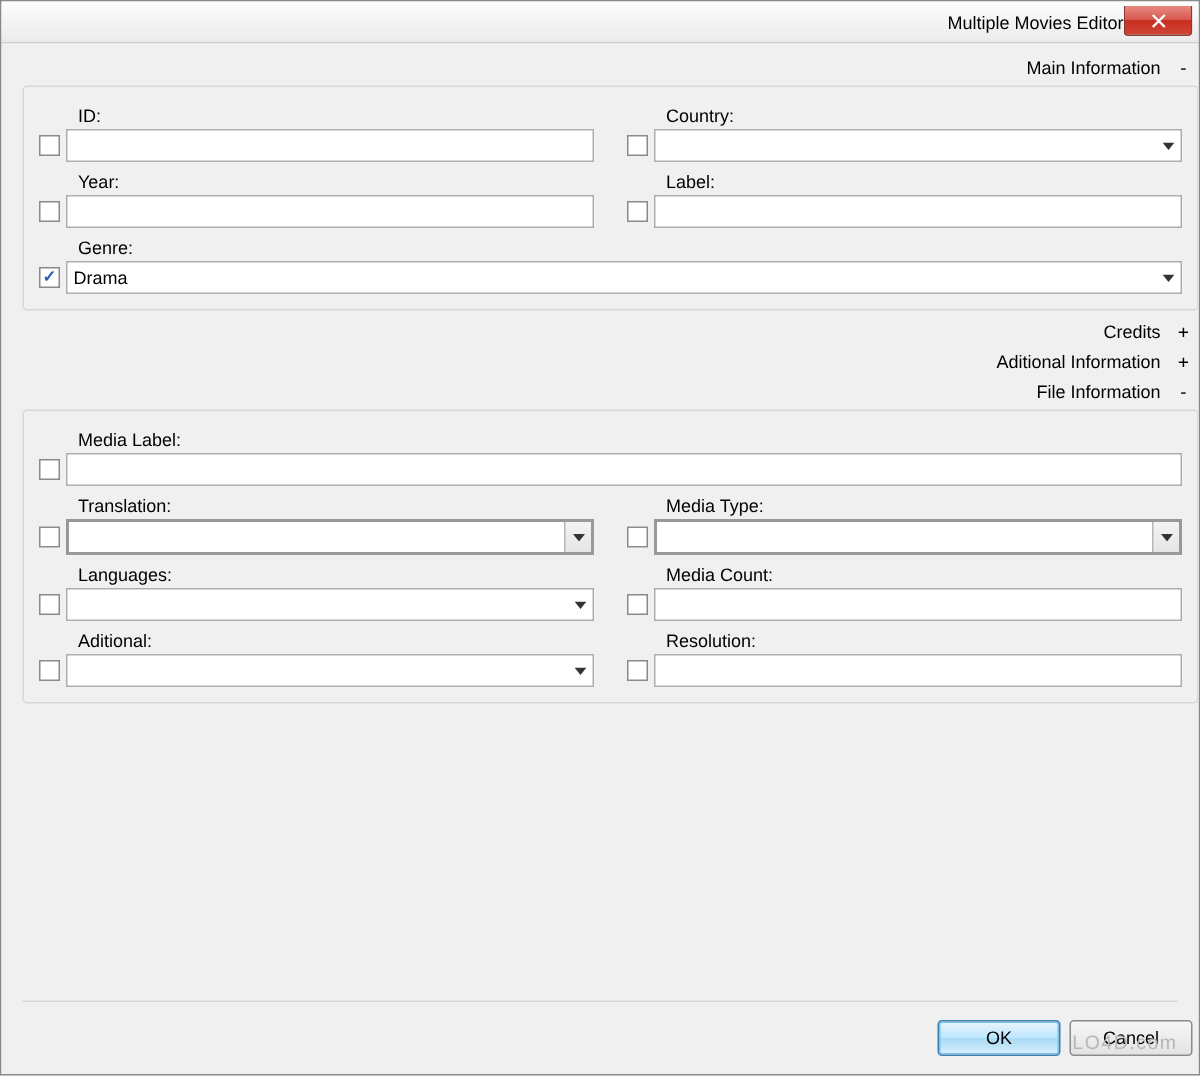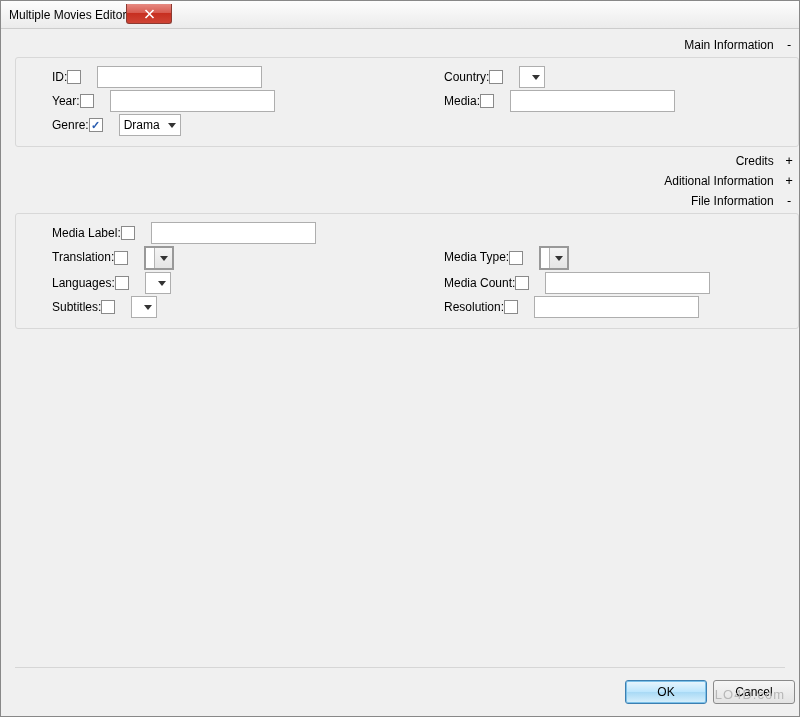--- a/index.html
+++ b/index.html
@@ -20,21 +20,21 @@
     border: 1px solid #888;
     background: #fff;
     position: relative;
   }
   .titlebar {
     height: 28px;
     background: linear-gradient(to bottom, #fdfdfd, #ebebeb);
     border-bottom: 1px solid #ccc;
     display: flex;
     align-items: center;
-    justify-content: flex-start;
+    justify-content: flex-end;
     padding: 0 0 0 8px;
   }
   .titlebar-text {
     font-size: 12px;
     color: #000;
   }
   .close-btn {
     width: 46px;
     height: 20px;
     background: linear-gradient(to bottom, #e68a82 0%, #d7584d 49%, #c72f20 50%, #cf4435 100%);
@@ -76,30 +76,30 @@
     background: #f0f0f0;
   }
   .row {
     display: flex;
     gap: 22px;
     margin-top: 2px;
   }
   .field {
     flex: 1;
     display: flex;
-    flex-direction: row;
+    flex-direction: column;
   }
   .field-label {
     font-size: 12px;
     margin: 4px 0 2px 26px;
   }
   .field-control {
     display: flex;
     align-items: center;
-    gap: 16px;
+    gap: 4px;
   }
   .chk {
     width: 14px;
     height: 14px;
     border: 1px solid #8a8a8a;
     background: #fff;
     display: inline-flex;
     align-items: center;
     justify-content: center;
     flex-shrink: 0;
@@ -244,21 +244,21 @@
 
       <div class="row">
         <div class="field">
           <div class="field-label">Year:</div>
           <div class="field-control">
             <span class="chk"></span>
             <input class="textinput" value="" style="">
           </div>
         </div>
         <div class="field">
-          <div class="field-label">Media:</div>
+          <div class="field-label">Label:</div>
           <div class="field-control">
             <span class="chk"></span>
             <input class="textinput" value="" style="">
           </div>
         </div>
       </div>
 
       <div class="row">
         <div class="field">
           <div class="field-label">Genre:</div>
@@ -351,21 +351,21 @@
           <div class="field-label">Media Count:</div>
           <div class="field-control">
             <span class="chk"></span>
             <input class="textinput" value="" style="">
           </div>
         </div>
       </div>
 
       <div class="row">
         <div class="field">
-          <div class="field-label">Subtitles:</div>
+          <div class="field-label">Aditional:</div>
           <div class="field-control">
             <span class="chk"></span>
             <div class="combo">
               <span class="combo-text"></span>
               <span class="combo-arrow">
                   <svg viewBox="0 0 8 5">
                     <path d="M0 0 L4 5 L8 0 Z" fill="#333"></path>
                   </svg>
                 </span>
             </div>

